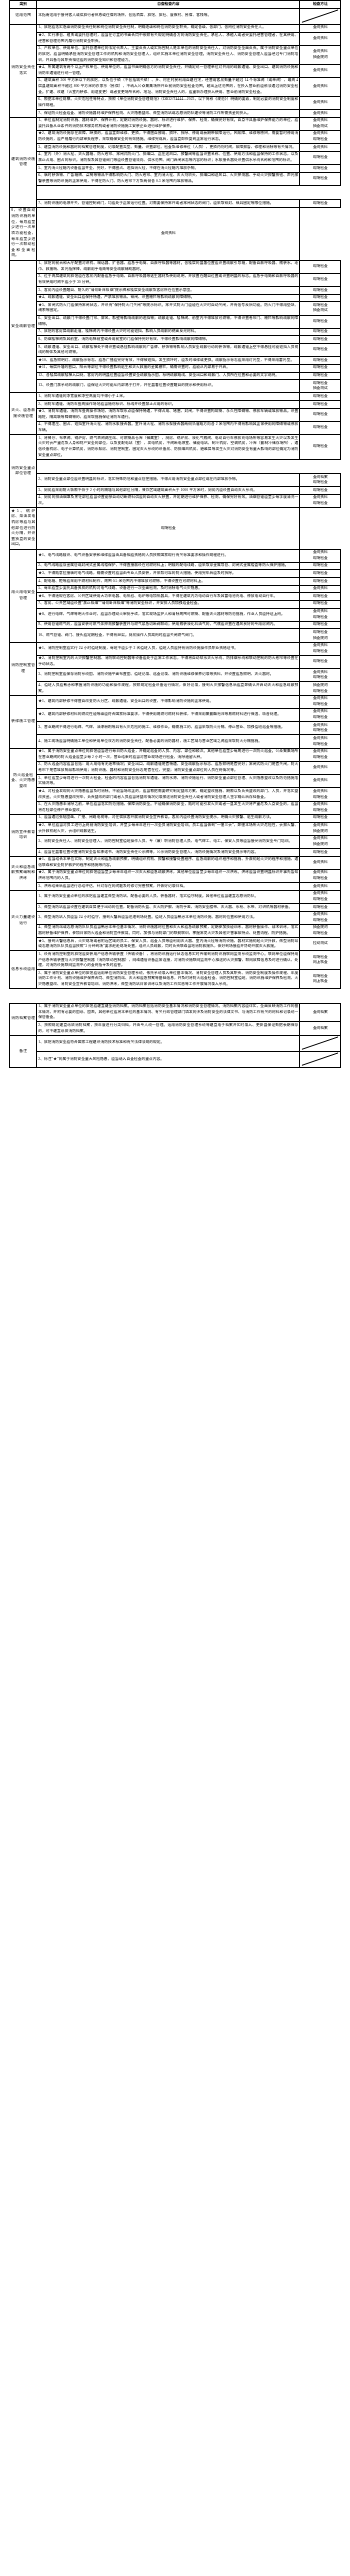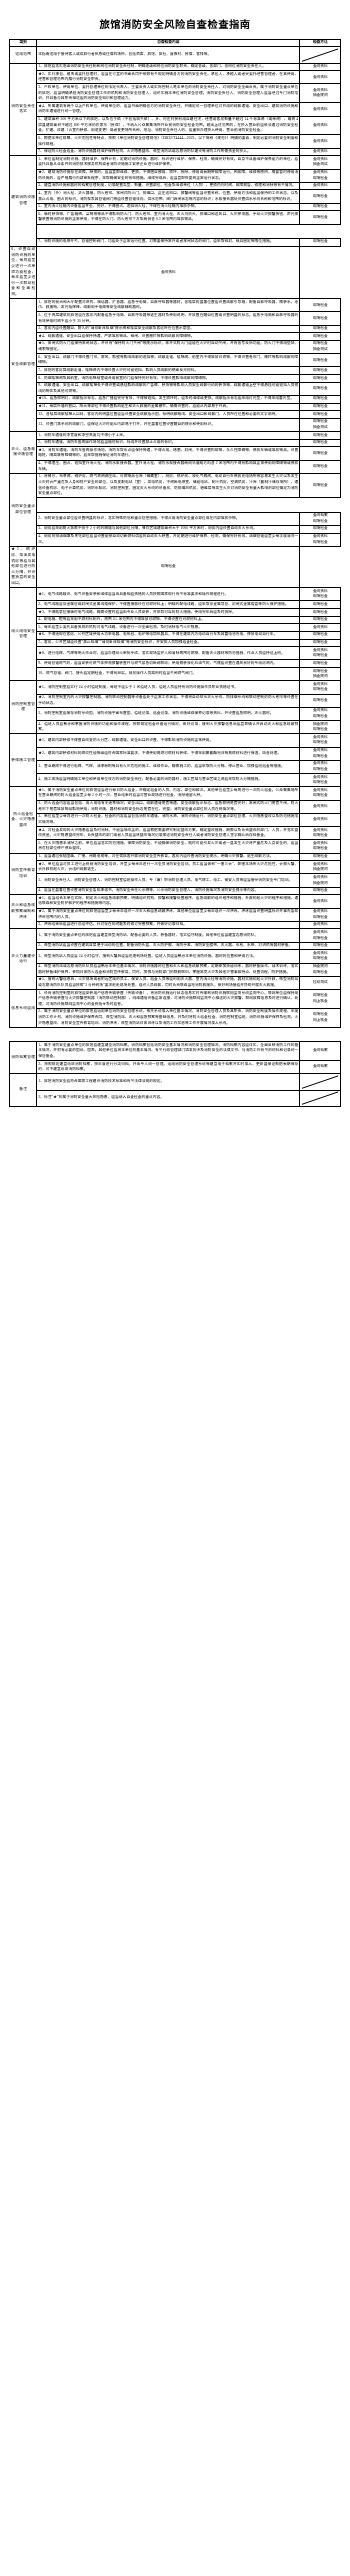--- a/index.html
+++ b/index.html
@@ -92,21 +92,20 @@
   .pagebreak {
     height: 13.4px;
     background: #ffffff;
   }
   .tail { height: 67px; }
 </style>
 </head>
 <body>
 
 <div class="page">
-  <div class="doc-title">旅馆消防安全风险自查检查指南</div>
   <table class="guide" id="guide-table">
     <colgroup>
       <col class="c-cat">
         <col class="c-body">
         <col class="c-meth">
     </colgroup>
     <thead>
       <tr>
         <th>类别</th>
         <th>自查检查内容</th>

